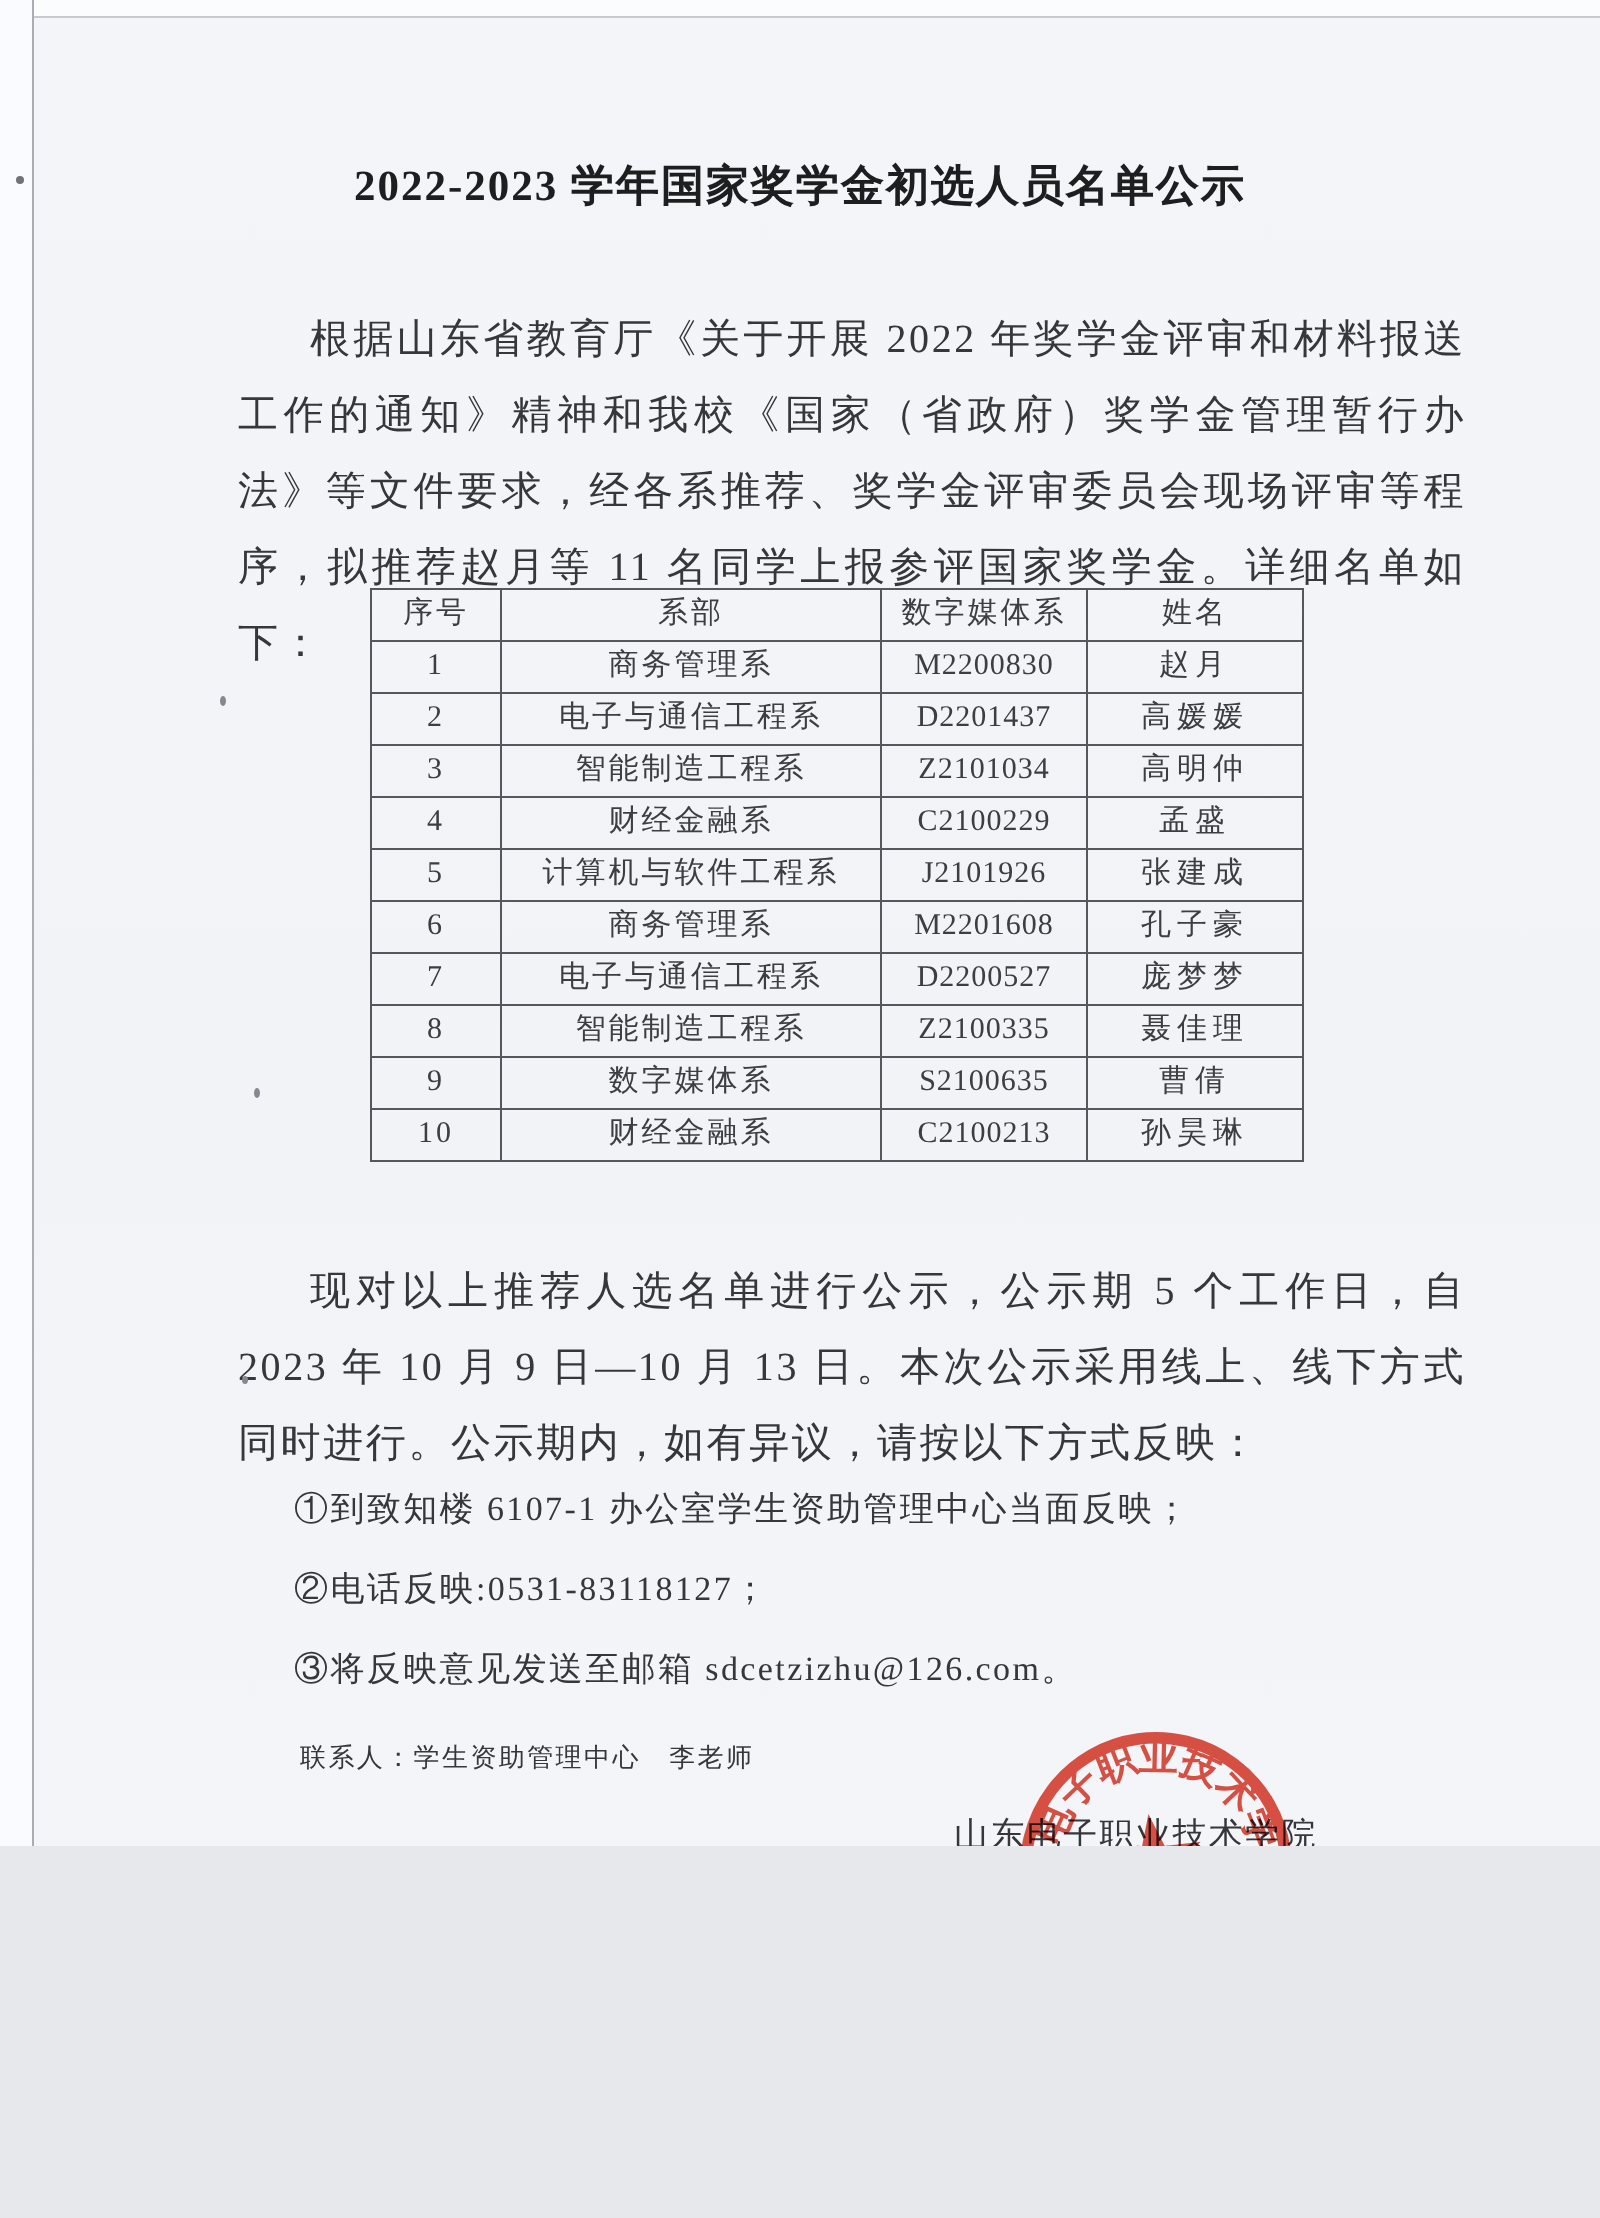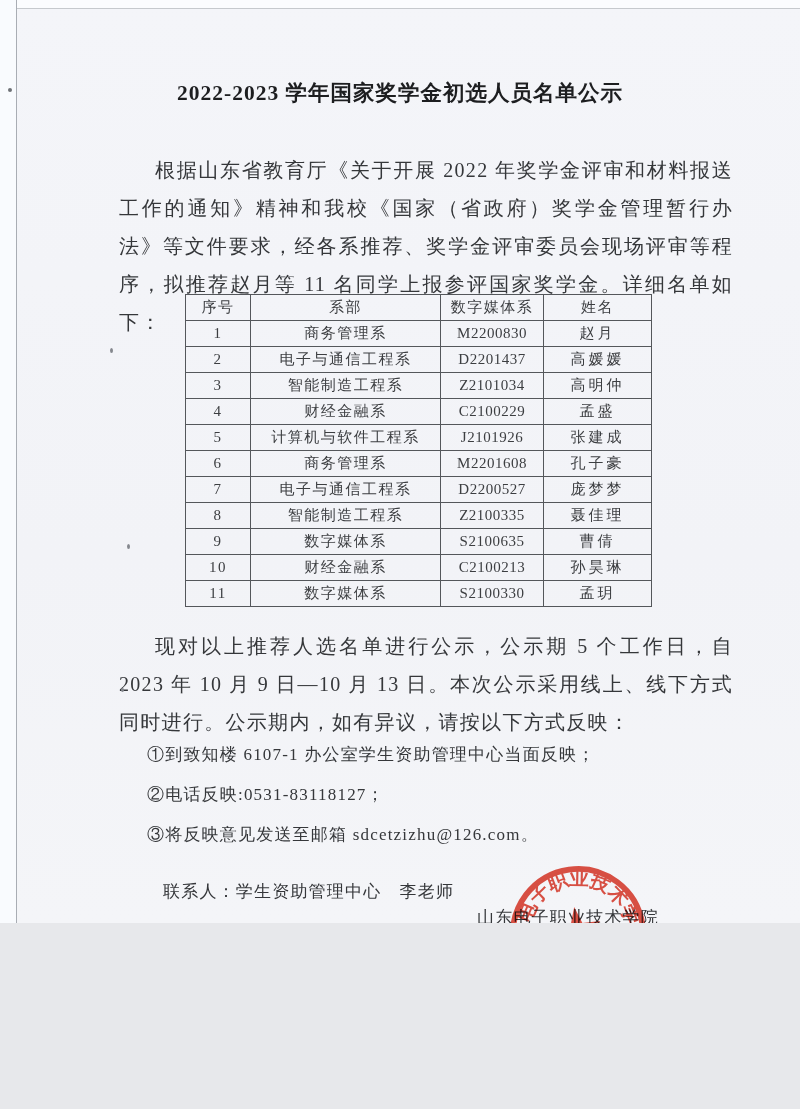--- a/index.html
+++ b/index.html
@@ -31,21 +31,21 @@
   table.roster col.c1{width:65px}
   table.roster col.c2{width:190px}
   table.roster col.c3{width:103px}
   table.roster col.c4{width:108px}
   table.roster td:nth-child(3){letter-spacing:0.5px;margin-left:40px;}
   table.roster td:nth-child(4){letter-spacing:3px;}
   .feedback{position:absolute;left:147px;top:735px;font-size:17px;
     letter-spacing:1.2px;color:#35373a;}
   .feedback .item{height:40px;line-height:40px;}
   .contact{position:absolute;left:147px;top:856px;height:40px;line-height:40px;
-    margin:16px;font-size:17px;letter-spacing:1.2px;color:#35373a;white-space:pre;text-align:right;}
+    margin:3px;font-size:13px;letter-spacing:1.2px;color:#35373a;white-space:pre;text-align:right;}
   .signature{position:absolute;left:427px;top:898px;width:282px;
     text-align:center;font-size:17px;letter-spacing:1.2px;color:#35373a;}
   .signature .line{height:40px;line-height:40px;}
   .seal{position:absolute;left:473px;top:829px;width:210px;height:210px;
     transform:rotate(-8deg);mix-blend-mode:multiply;opacity:.88;}
   .seal text{font-family:"Liberation Serif","DejaVu Serif",serif;}
   .speck{position:absolute;background:#85888e;border-radius:50%;}
   .sp1{left:110px;top:348px;width:3px;height:5px;}
   .sp2{left:127px;top:544px;width:3px;height:5px;}
   .sp3{left:121px;top:688px;width:3px;height:4px;}
@@ -131,26 +131,20 @@
       <td>数字媒体系</td>
       <td>S2100635</td>
       <td>曹倩</td>
     </tr>
         <tr>
       <td>10</td>
       <td>财经金融系</td>
       <td>C2100213</td>
       <td>孙昊琳</td>
     </tr>
-        <tr>
-      <td>11</td>
-      <td>数字媒体系</td>
-      <td>S2100330</td>
-      <td>孟玥</td>
-    </tr>
       </tbody>
   </table>
 
   <p class="para para2">现对以上推荐人选名单进行公示，公示期 5 个工作日，自 2023 年 10 月 9 日—10 月 13 日。本次公示采用线上、线下方式同时进行。公示期内，如有异议，请按以下方式反映：</p>
 
   <div class="feedback">
     <div class="item">①到致知楼 6107-1 办公室学生资助管理中心当面反映；</div>
     <div class="item">②电话反映:0531-83118127；</div>
     <div class="item">③将反映意见发送至邮箱 sdcetzizhu@126.com。</div>
   </div>

